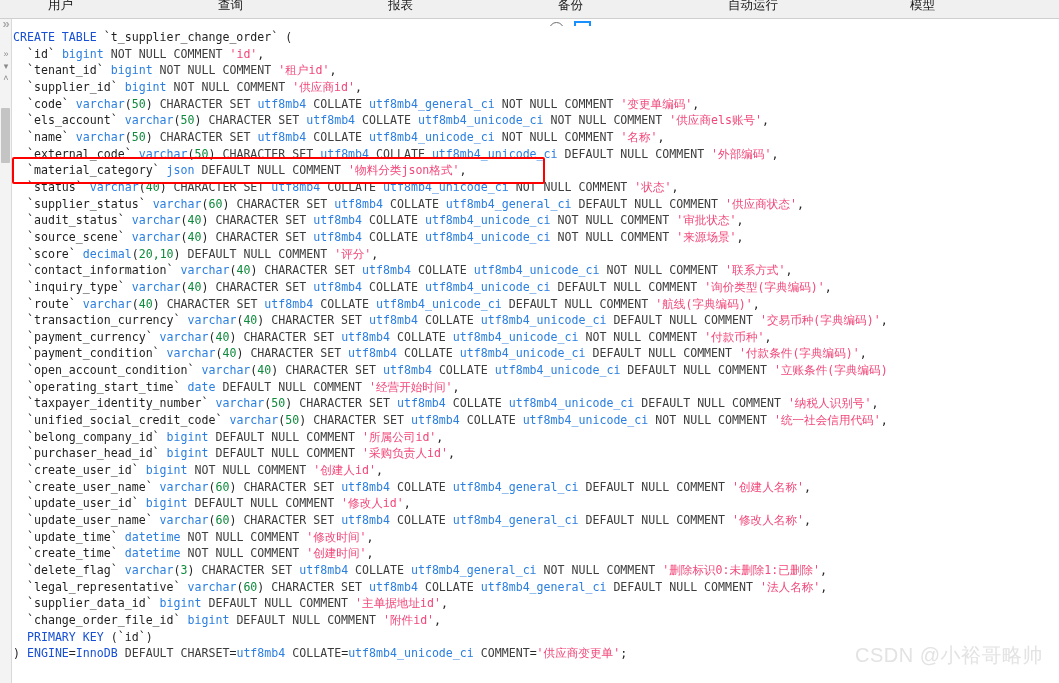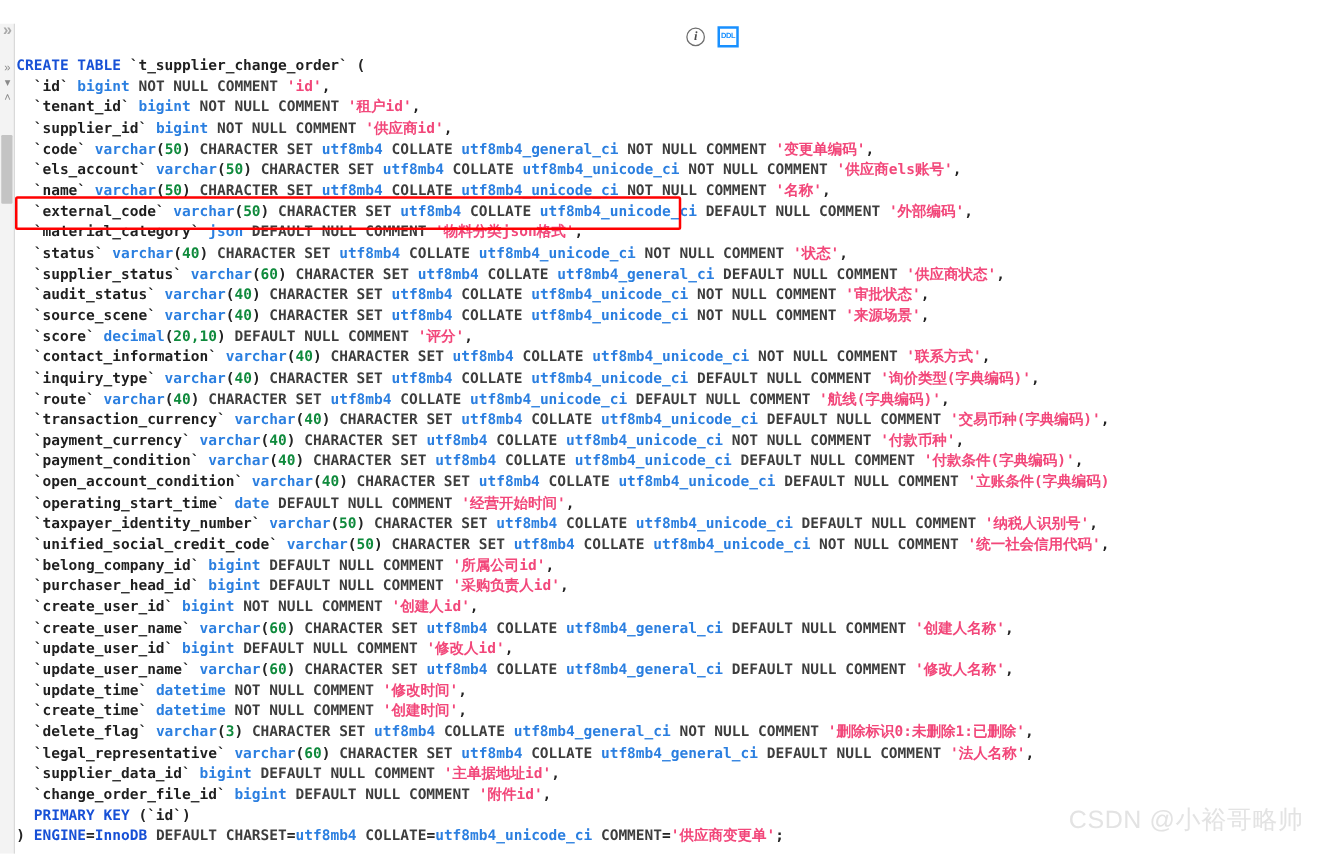--- a/index.html
+++ b/index.html
@@ -128,26 +128,25 @@
     width: 9px;
     height: 55px;
     background: #c4c4c4;
     border-radius: 1px;
     cursor: pointer;
   }
 
   
   .editor {
     position: absolute;
-    left: 13px; top: 41px;
+    left: 13px; top: 26px;
     width: 874px;
     height: 642px;
     background: #ffffff;
     overflow: hidden;
-    font-weight: bold;
   }
   .code {
     position: relative;
     font-family: "DejaVu Sans Mono", "Liberation Mono", monospace;
     font-size: 11.6px;
     line-height: 16.66px;
     white-space: pre;
     color: #222222;
     padding-top: 3px;
     letter-spacing: 0px;
@@ -187,20 +186,30 @@
     font-family: "Liberation Sans", sans-serif;
     letter-spacing: 0.5px;
     user-select: none;
   }
 </style>
 </head>
 <body>
 
 <div id="app">
 
+  <div class="menubar">
+    <div class="menubar-inner" id="menubar-inner">
+        <div class="menu-item" style="left: 48px;">用户</div>
+        <div class="menu-item" style="left: 218px;">查询</div>
+        <div class="menu-item" style="left: 388px;">报表</div>
+        <div class="menu-item" style="left: 558px;">备份</div>
+        <div class="menu-item" style="left: 728px;">自动运行</div>
+        <div class="menu-item" style="left: 910px;">模型</div>
+      </div>
+  </div>
 
   <div class="toolbar">
     <div class="toolbar-right">
       <div class="info-icon">i</div>
       <div class="ddl-badge">DDL</div>
     </div>
   </div>
 
   <div class="gutter"></div>
   <div class="gutter-icons" id="gutter-icons">

